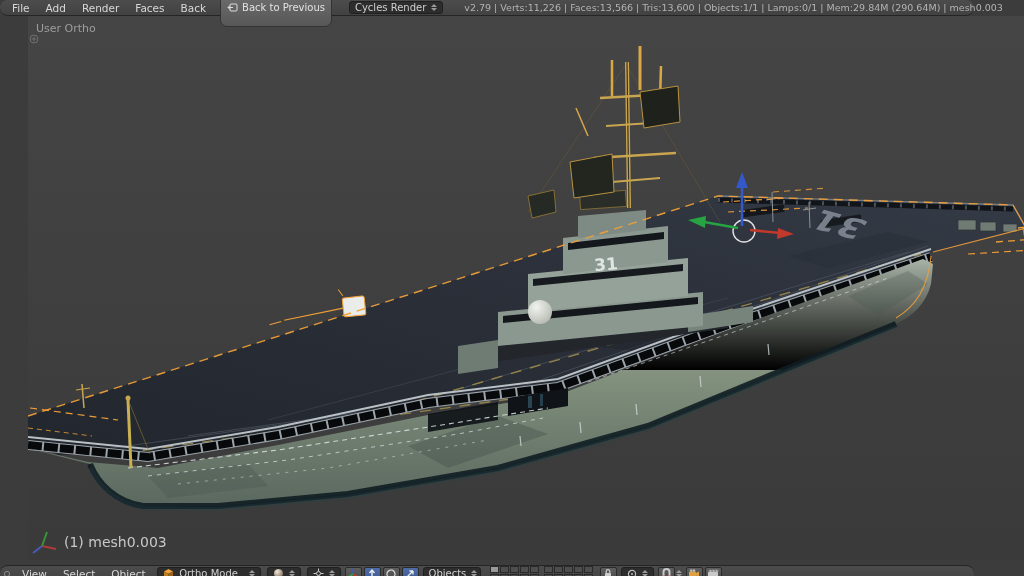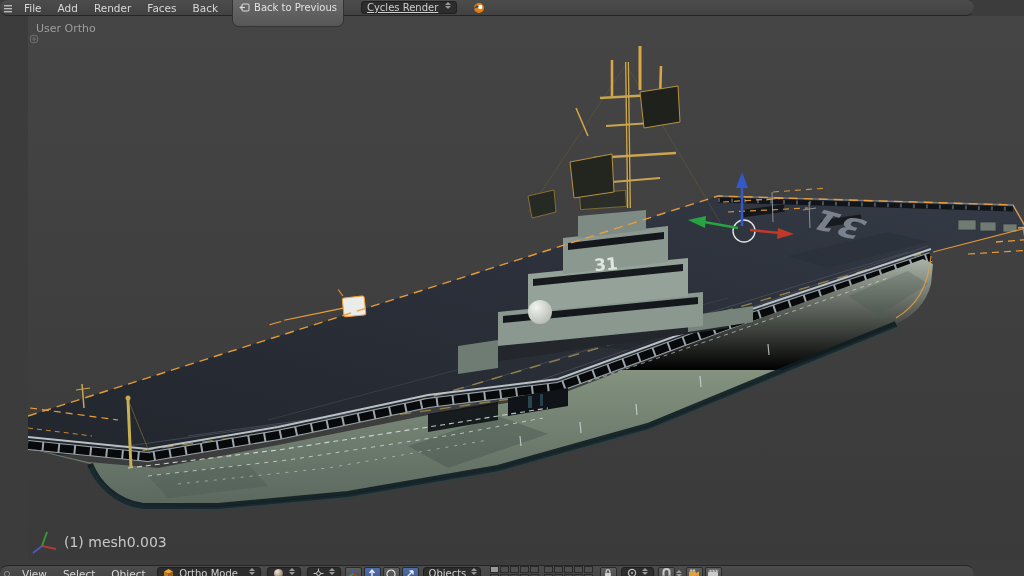--- a/index.html
+++ b/index.html
@@ -6,23 +6,23 @@
   html,body { width:1024px; height:576px; overflow:hidden; background:#3c3c3c;
               font-family:"DejaVu Sans","Liberation Sans",sans-serif; }
   .bar { position:absolute; left:0; width:974px; height:16px; background:linear-gradient(#4c4c4c,#424242);
          display:flex; align-items:center; font-size:10.5px; color:#d4d4d4; z-index:5;border-radius:8px; }
   #topbar { top:0; border-bottom:1px solid #252525; }
   #botbar { top:565px; border-top:1px solid #252525; }
   .menu { padding:0 8px; color:#d8d8d8; cursor:default; }
   .pill { display:flex; align-items:center; height:13px; margin:0 3px; padding:18px 6px;
           background:linear-gradient(#717171,#575757); border:1px solid #333; border-radius:7px;
           color:#e2e2e2; font-size:10px; white-space:nowrap; }
-  .dd { display:flex; height:13px; margin:0 3px; padding:0 5px;
+  .dd { display:flex; align-items:center; height:13px; margin:0 3px; padding:0 5px;
         background:#2d2d2d; border:1px solid #202020; border-radius:3px; color:#cfcfcf;
-        font-size:10px; white-space:nowrap;text-decoration:underline; }
+        font-size:10px; white-space:nowrap; }
   .chev { display:flex; flex-direction:column; margin-left:5px; gap:1px; }
   .chev i { display:block; width:0; height:0; border-left:3px solid transparent; border-right:3px solid transparent; }
   .chev .up { border-bottom:3px solid #9a9a9a; }
   .chev .dn { border-top:3px solid #9a9a9a; }
   .stats { color:#b4b4b4; font-size:9.5px; margin-left:6px; white-space:nowrap; }
   .tb { width:17px; height:14px; margin:0 1px; display:flex; align-items:center; justify-content:center;
         background:linear-gradient(#5e5e5e,#4b4b4b); border:1px solid #2b2b2b; border-radius:2px; }
   .tb.pressed { background:linear-gradient(#50710_0,#3d5a93); background:linear-gradient(#4e6da8,#3d5a93); }
   .layers { display:grid; grid-template-columns:repeat(5,9px); grid-auto-rows:7px; gap:1px; margin:0 2px; }
   .lcell { background:#4e4e4e; border:1px solid #2a2a2a; }
@@ -64,20 +64,21 @@
         <i class="dn"></i>
       </span>
   </span>
 
   <svg width="13" height="13" viewBox="0 0 13 13" style="margin-left:12px">
     <circle cx="7" cy="7" r="5" fill="#e87d0d"></circle>
     <circle cx="8.2" cy="6" r="2.2" fill="#fff"></circle>
     <path d="M1 8 L5 4 L7 6 Z" fill="#2a4a7a"></path>
   </svg>
 
+  <span class="stats">v2.79 | Verts:11,226 | Faces:13,566 | Tris:13,600 | Objects:1/1 | Lamps:0/1 | Mem:29.84M (290.64M) | mesh0.003</span>
 </div>
 
 <div id="viewport">
   <div id="viewLabel">User Ortho</div>
 
   <svg class="abs" style="left:1px;top:18px" width="10" height="10" viewBox="0 0 10 10">
     <circle cx="5" cy="5" r="4" fill="none" stroke="#6e6e6e" stroke-width="1"></circle>
     <path d="M5 2.5 V7.5 M2.5 5 H7.5" stroke="#6e6e6e" stroke-width="1"></path>
   </svg>
 

